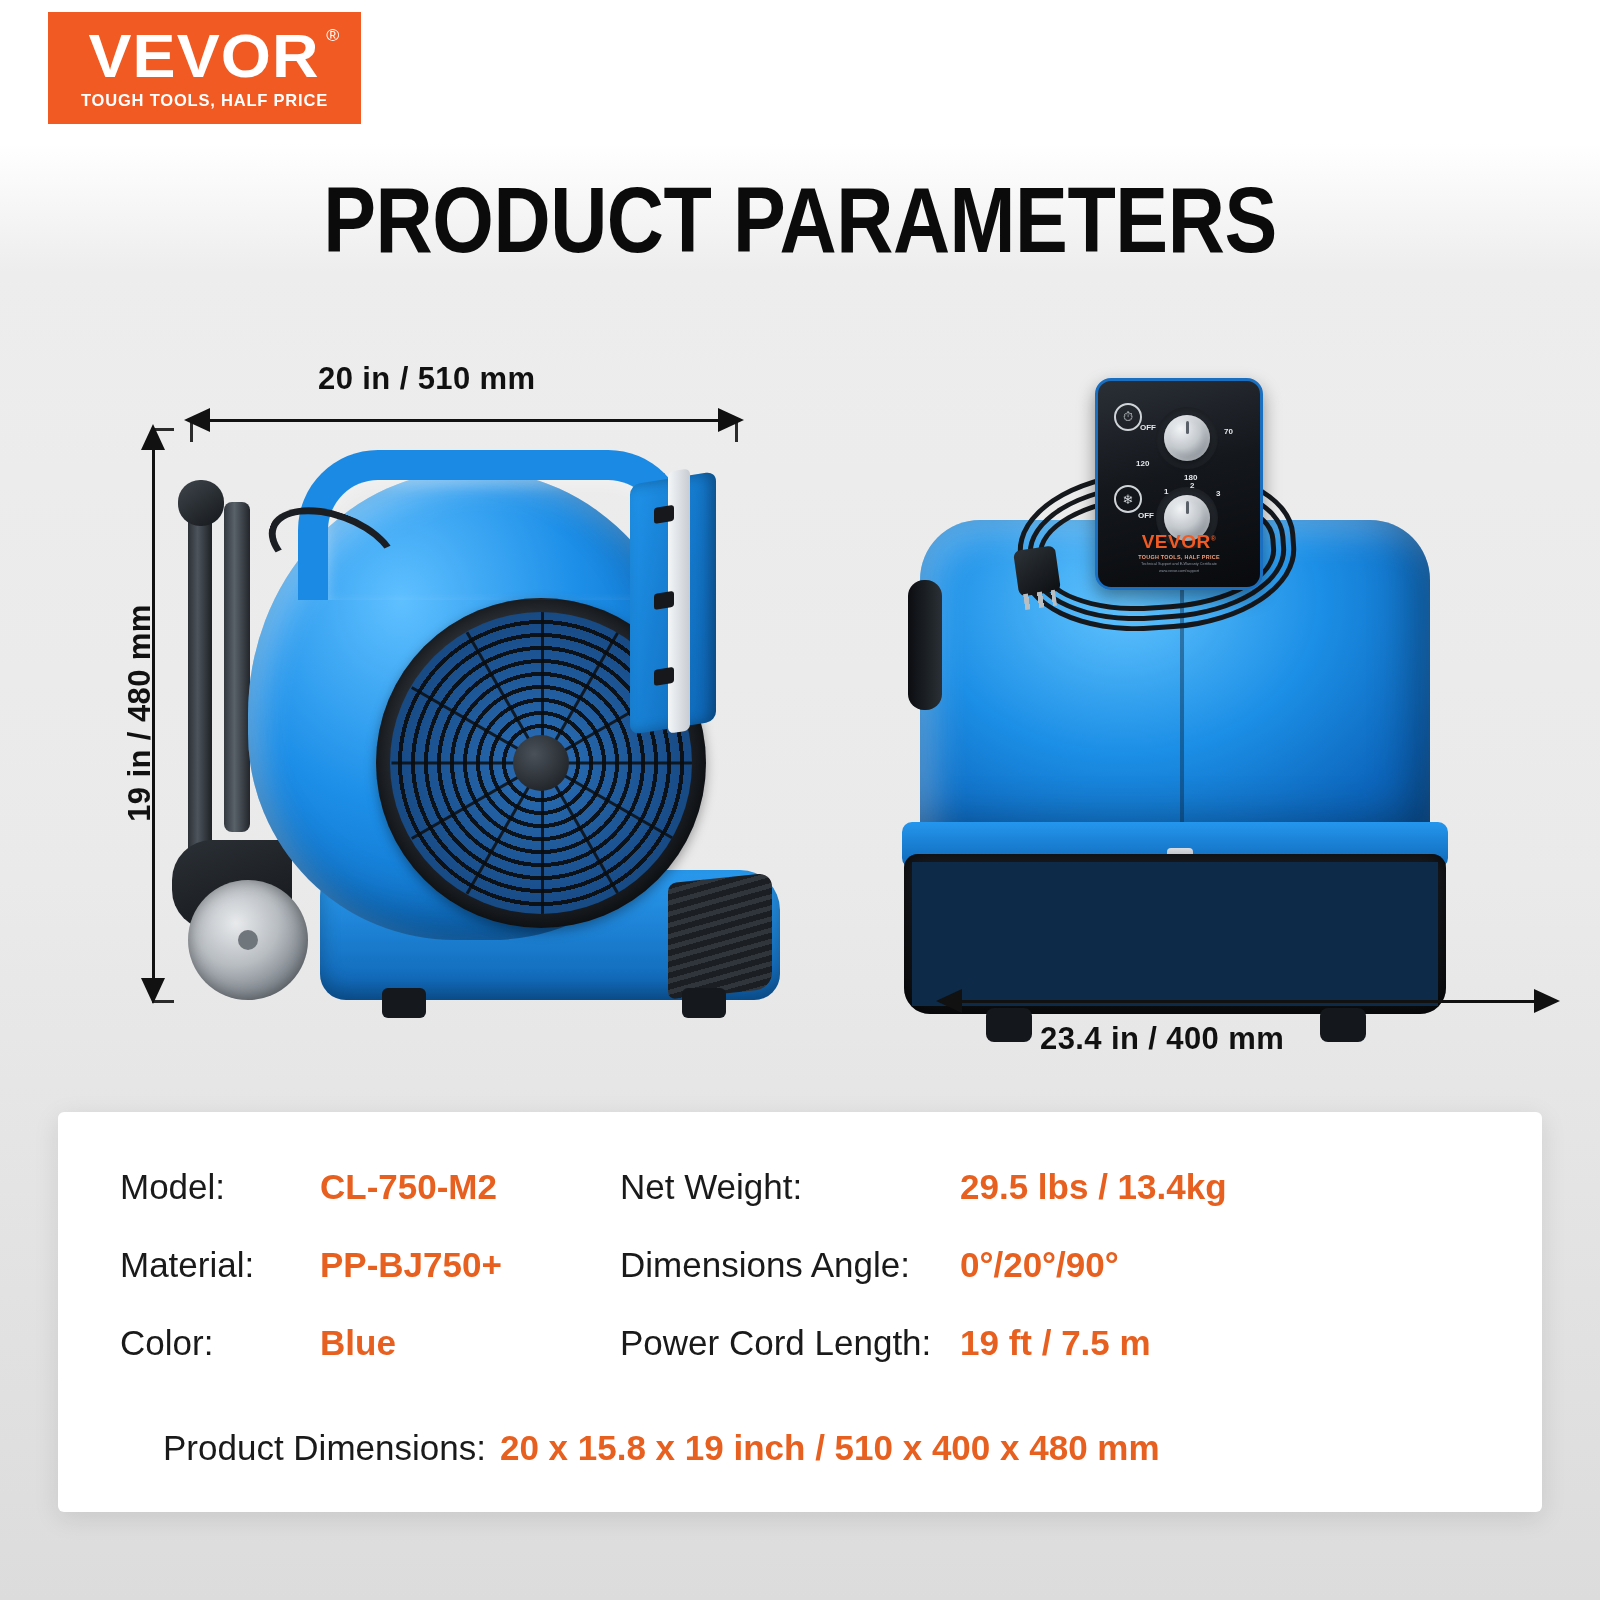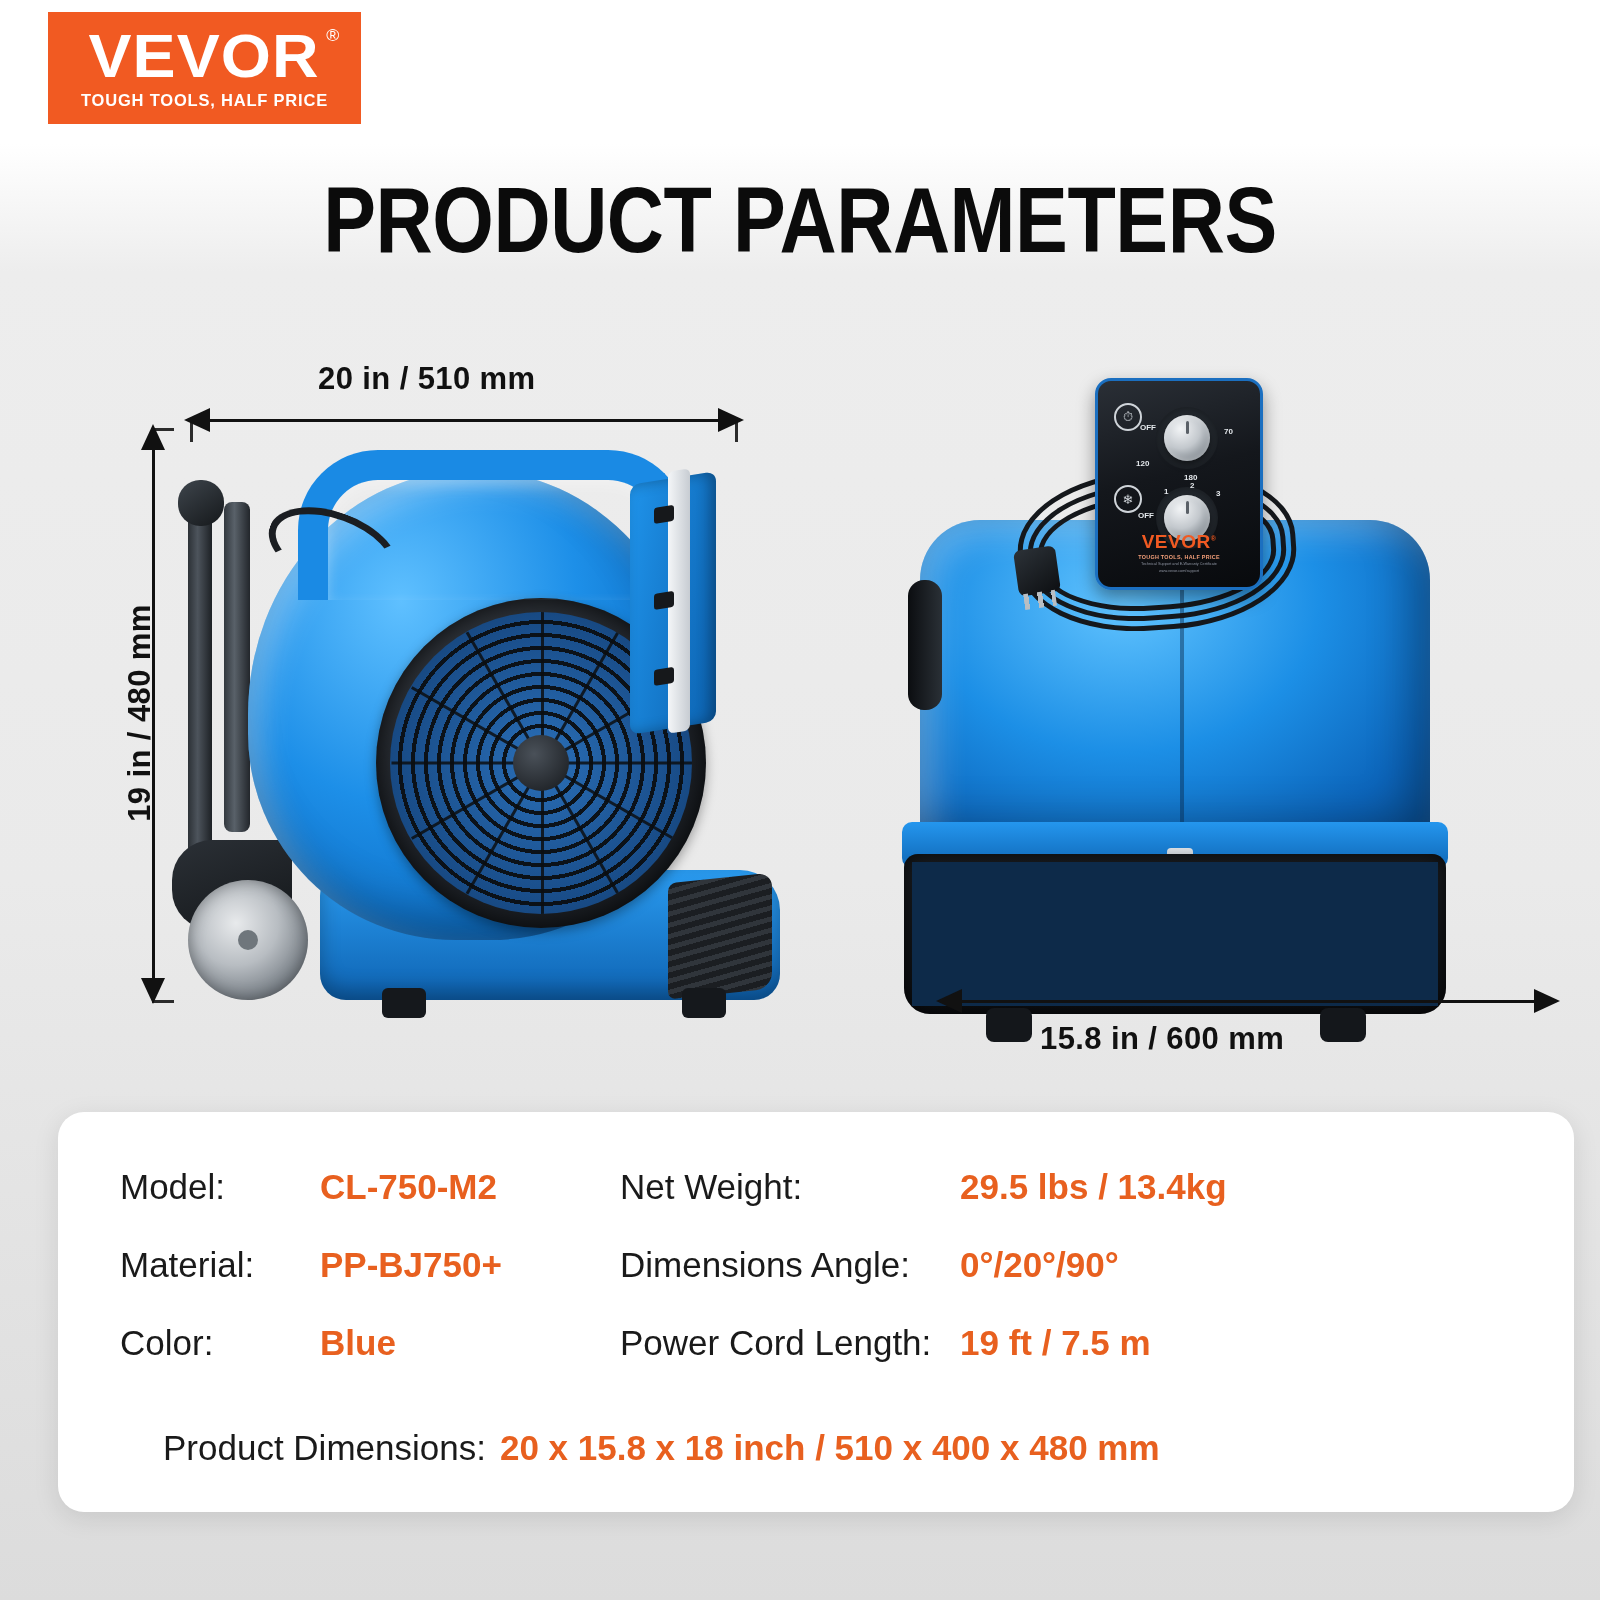--- a/index.html
+++ b/index.html
@@ -246,23 +246,22 @@
     background:linear-gradient(150deg,#2c3238,#0d0f12);border-radius:7px;transform:rotate(-8deg);
   }
   .plug::after{
     content:"";position:absolute;left:4px;bottom:-14px;width:32px;height:16px;
     background:repeating-linear-gradient(90deg,#b9bec3 0 5px,transparent 5px 14px);
   }
 
   
   .card{
     position:absolute;left:58px;top:1112px;width:1484px;height:400px;
-    background:#fff;border-radius:26px;
+    background:#fff;border-radius:6px;
     box-shadow:0 6px 26px rgba(0,0,0,.10);
-    padding-left:32px;
   }
   .spec-grid{
     position:absolute;left:62px;top:36px;right:40px;
     display:grid;
     grid-template-columns:200px 300px 340px auto;
     row-gap:0;align-items:center;
   }
   .spec-grid > div{height:78px;display:flex;align-items:center;}
   .k{font-size:35px;color:#1a1a1a;}
   .v{font-size:35px;color:#E8601F;font-weight:bold;}
@@ -378,21 +377,21 @@
   <div class="ahead ahead-l" style="left:184px;top:408px;"></div>
   <div class="ahead ahead-r" style="left:718px;top:408px;"></div>
 
   <div class="dim-label dim-v-left">19 in / 480 mm</div>
   <div class="guide" style="left:152px;top:428px;width:22px;height:3px;"></div>
   <div class="guide" style="left:152px;top:1000px;width:22px;height:3px;"></div>
   <div class="arrow-line arrow-v" style="left:152px;top:448px;height:540px;"></div>
   <div class="ahead ahead-u" style="left:141px;top:424px;"></div>
   <div class="ahead ahead-d" style="left:141px;top:978px;"></div>
 
-  <div class="dim-label dim-h-bottom">15.8 in / 600 mm</div>
+  <div class="dim-label dim-h-bottom">23.4 in / 400 mm</div>
   <div class="arrow-line arrow-h" style="left:960px;top:1000px;width:580px;"></div>
   <div class="ahead ahead-l" style="left:936px;top:989px;"></div>
   <div class="ahead ahead-r" style="left:1534px;top:989px;"></div>
 
   <div class="card">
     <div class="spec-grid">
 
       <div class="k">Model:</div>
       <div class="v">CL-750-M2</div>
       <div class="k">Net Weight:</div>
@@ -405,17 +404,17 @@
 
       <div class="k">Color:</div>
       <div class="v">Blue</div>
       <div class="k">Power Cord Length:</div>
       <div class="v">19 ft / 7.5 m</div>
 
     </div>
 
     <div class="full-row">
       <span class="k">Product Dimensions:</span>
-      <span class="v">20 x 15.8 x 18 inch / 510 x 400 x 480 mm</span>
+      <span class="v">20 x 15.8 x 19 inch / 510 x 400 x 480 mm</span>
     </div>
   </div>
 
 </div>
 
 </body></html>

